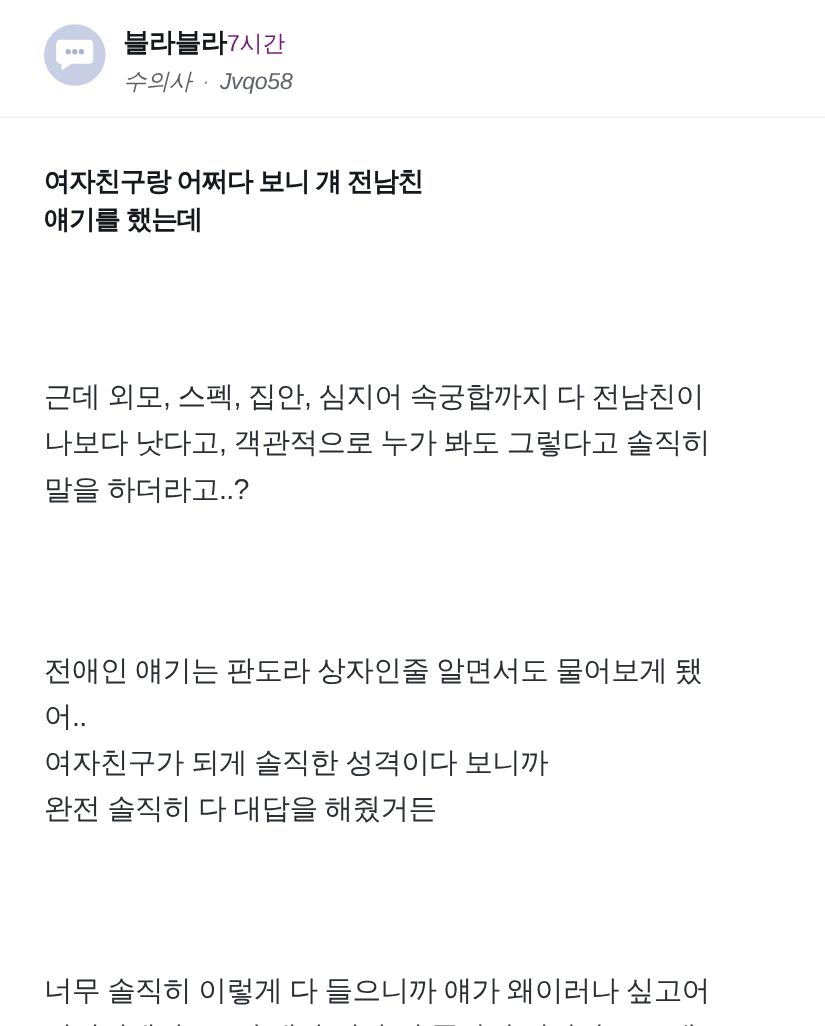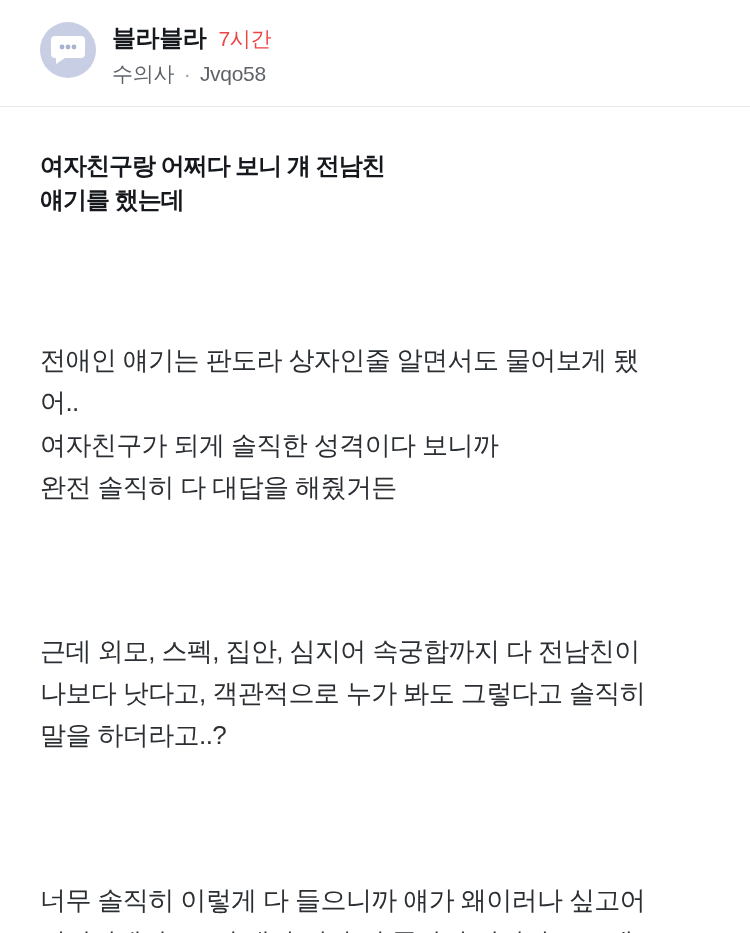--- a/index.html
+++ b/index.html
@@ -63,31 +63,32 @@
 
   .board-name {
     font-size: 24px;
     font-weight: bold;
     color: #15181c;
     letter-spacing: -0.4px;
   }
 
   .time-ago {
     font-size: 21px;
-    color: #ef4444;
-    margin-left: 12px;
+    color: #701a75;
+    margin-left: 0;
     letter-spacing: -0.3px;
     text-align: center;
   }
 
   .header-line2 {
     margin-top: 6px;
     font-size: 21px;
     color: #5f6368;
     letter-spacing: -0.3px;
+    font-style: italic;
   }
   .meta-sep {
     color: #9aa0a6;
     padding: 0 4px;
   }
 
   
   .content {
     padding: 42px 40px 0 40px;
     box-sizing: border-box;
@@ -151,27 +152,27 @@
     </div>
 
   </div>
 
   <div class="content">
 
     <h1 class="post-title">여자친구랑 어쩌다 보니 걔 전남친
 얘기를 했는데</h1>
 
     <div class="post-body">
+      <p class="para">근데 외모, 스펙, 집안, 심지어 속궁합까지 다 전남친이
+나보다 낫다고, 객관적으로 누가 봐도 그렇다고 솔직히
+말을 하더라고..?</p>
       <p class="para">전애인 얘기는 판도라 상자인줄 알면서도 물어보게 됐
 어..
 여자친구가 되게 솔직한 성격이다 보니까
 완전 솔직히 다 대답을 해줬거든</p>
-      <p class="para">근데 외모, 스펙, 집안, 심지어 속궁합까지 다 전남친이
-나보다 낫다고, 객관적으로 누가 봐도 그렇다고 솔직히
-말을 하더라고..?</p>
       <p class="para">너무 솔직히 이렇게 다 들으니까 얘가 왜이러나 싶고어
 질어질해서.. 그럼 내가 뭐가 더 좋아서 만나냐고 그랬
 더니 전남친은 늘 주도권을 쥐려 하는게 있어서 싫었
 고, 내가 더 잘해줘서 좋대</p>
     </div>
 
   </div>
 
 </div>
 

